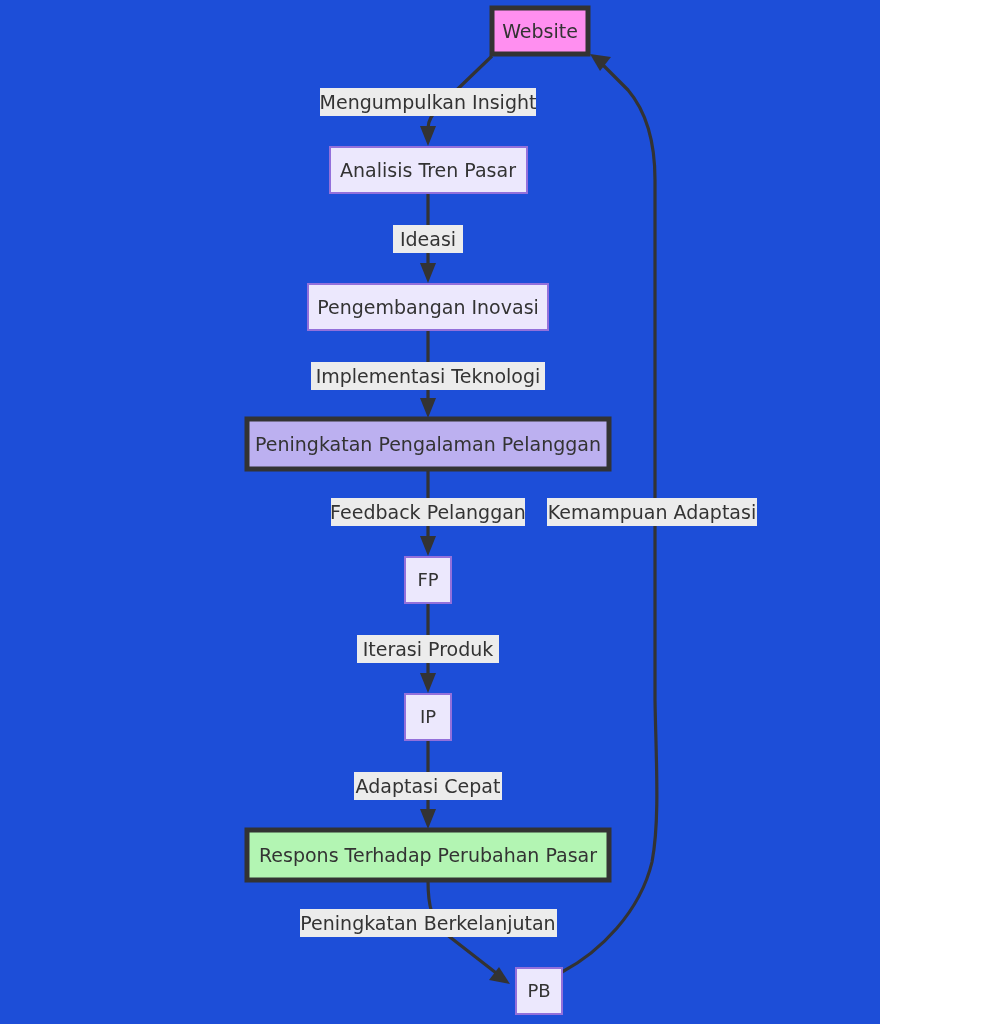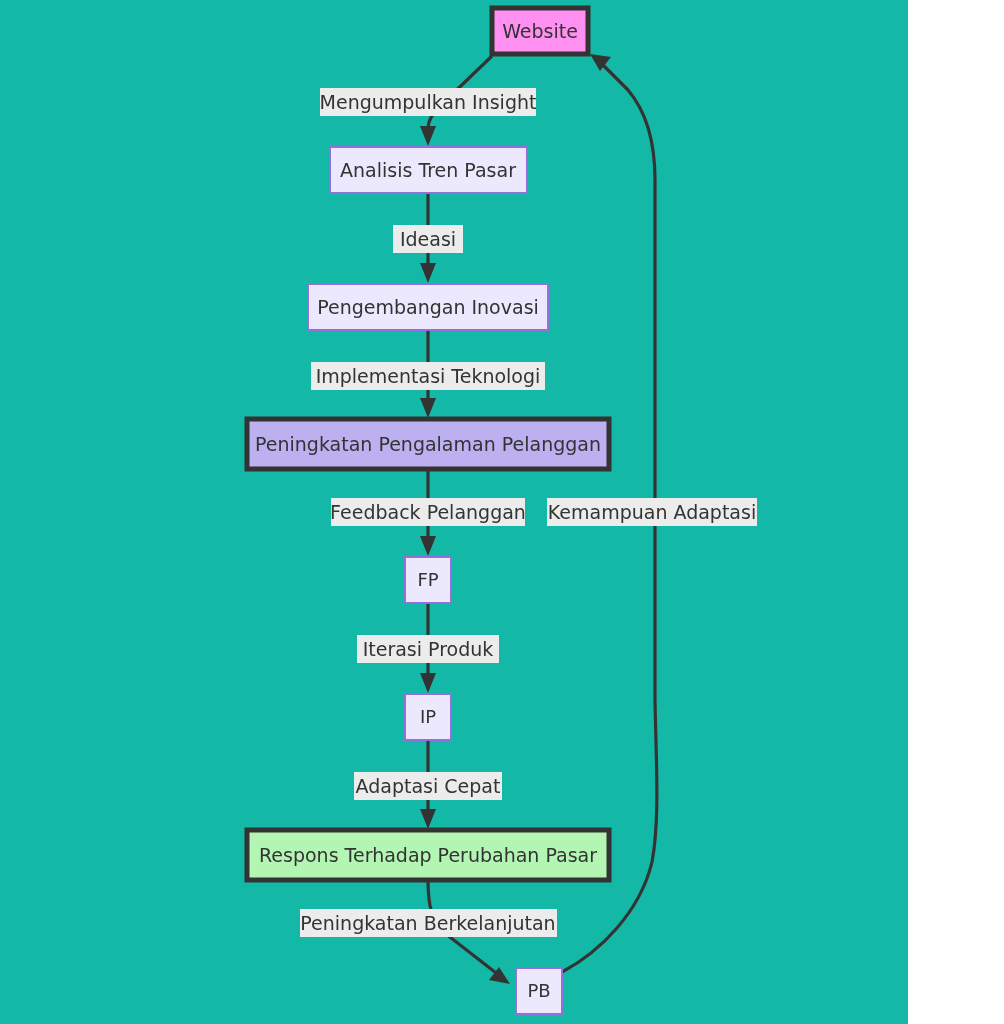--- a/index.html
+++ b/index.html
@@ -9,23 +9,24 @@
     background: #ffffff;
   }
   body {
     width: 1004px;
     height: 1024px;
     font-family: "DejaVu Sans", "Liberation Sans", sans-serif;
     overflow: hidden;
   }
   #diagram-root {
     position: relative;
-    width: 908px;
+    width: 836px;
     height: 1024px;
-    background: #14b8a6;
+    background: #1d4ed8;
+    padding-left: 44px;
   }
   svg#flow-svg {
     position: absolute;
     left: 0;
     top: 0;
     width: 1004px;
     height: 1024px;
     display: block;
   }
   .edge-path {

